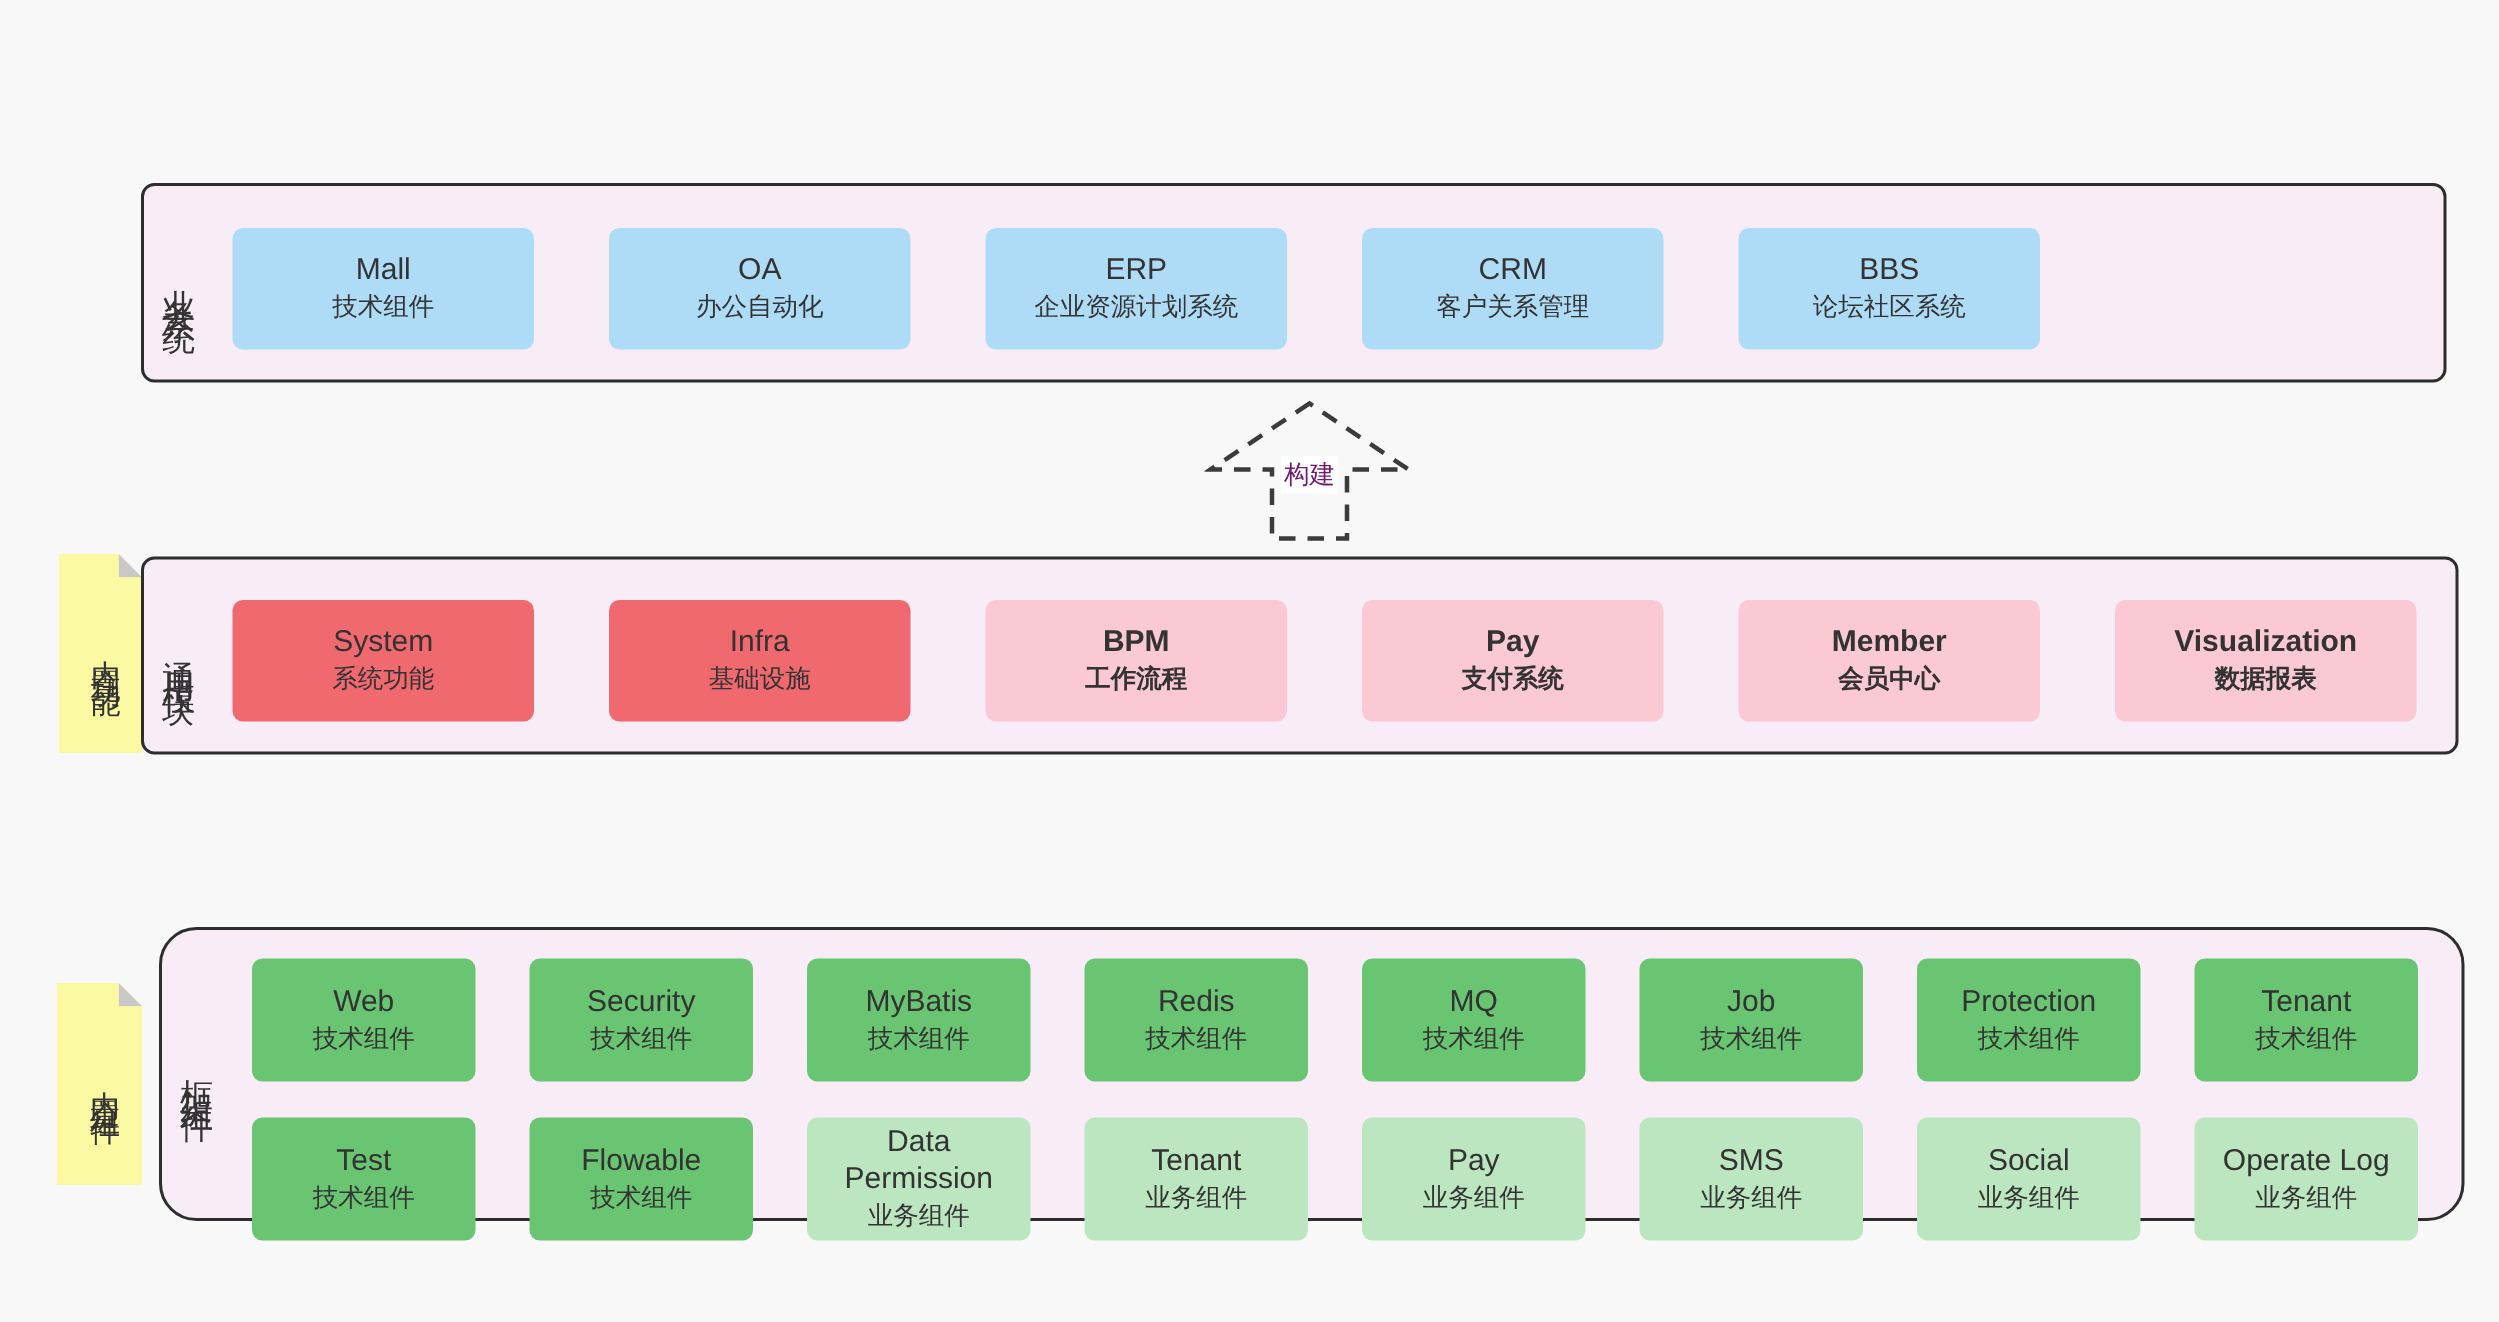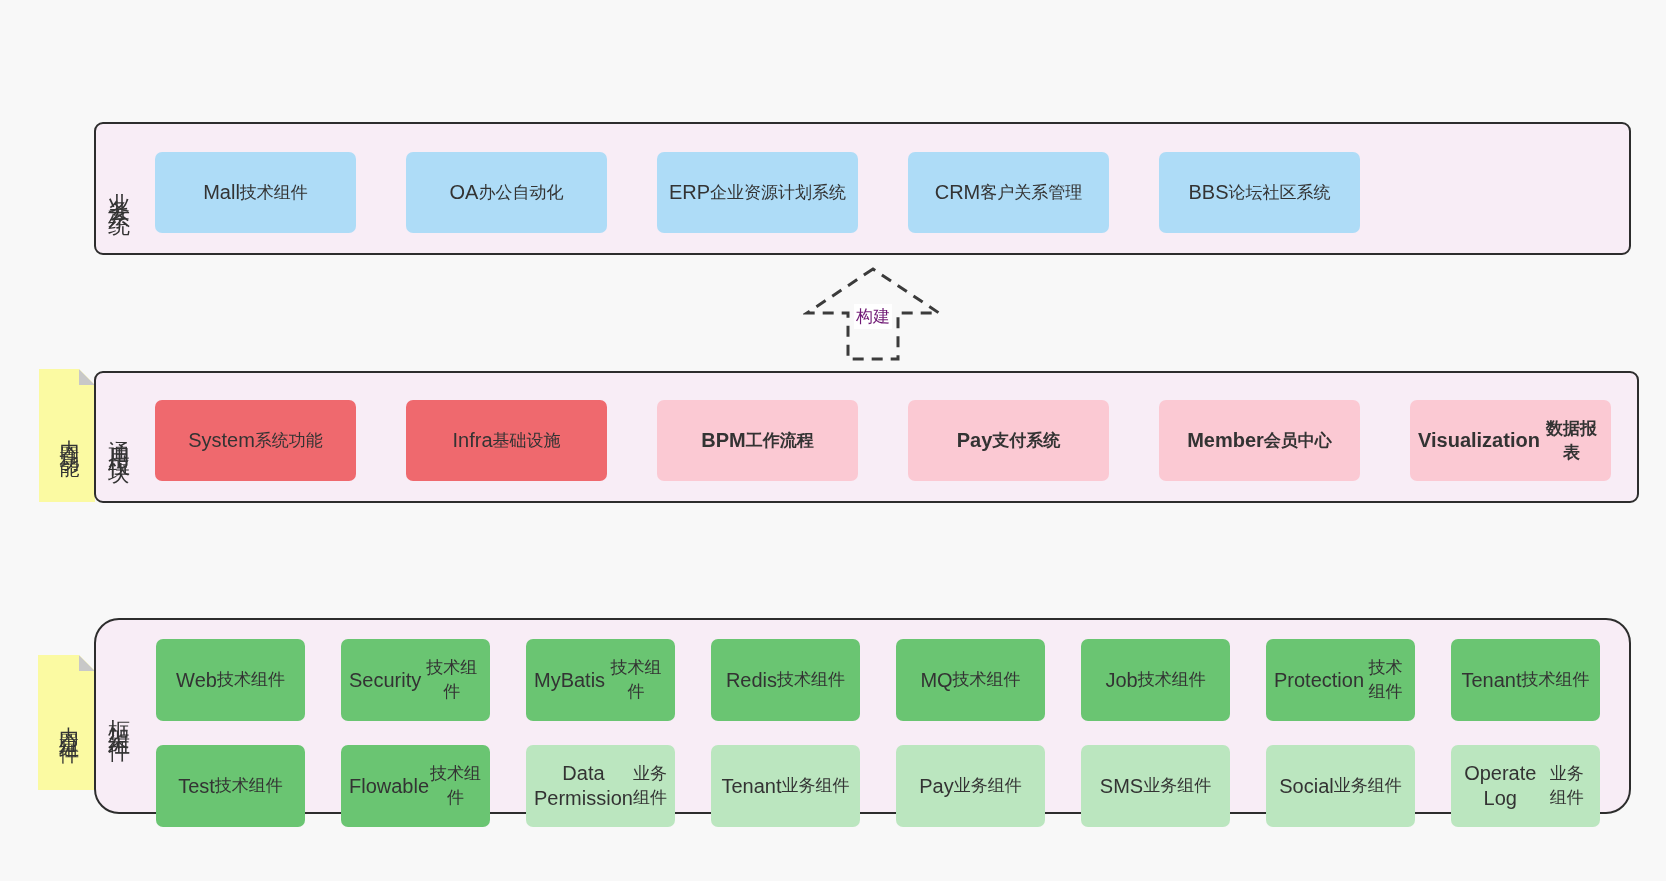--- a/index.html
+++ b/index.html
@@ -16,21 +16,21 @@
   
   .layer{
     position:absolute;
     background:#f8edf6;
     border:2px solid #2d2d2d;
     border-radius:9px;
     box-sizing:border-box;
   }
   .layer-1{left:94px;top:122px;width:1537px;height:133px;}
   .layer-2{left:94px;top:371px;width:1545px;height:132px;}
-  .layer-3{left:94px;top:618px;width:1537px;height:196px;border-radius:25px;}
+  .layer-3{left:106px;top:618px;width:1537px;height:196px;border-radius:25px;}
 
   
   .side-col{
     position:absolute;left:12px;top:0;height:100%;
     display:flex;align-items:center;
   }
   .side-label{
     writing-mode:vertical-rl;
     text-orientation:upright;
     font-size:22px;
@@ -43,21 +43,21 @@
   .row{position:absolute;display:flex;}
   .row-6{left:59px;gap:50px;}
   .row-8{left:60px;gap:36px;}
   .layer-1 .row{top:28px;}
   .layer-2 .row{top:27px;}
   .layer-3 .row.r1{top:19px;}
   .layer-3 .row.r2{top:125px;}
 
   .box{
     border-radius:7px;
-    display:flex;
+    display:flex;flex-direction:column;
     align-items:center;justify-content:center;
     text-align:center;
     box-sizing:border-box;
     padding:17px 8px;
   }
   .box-w6{width:201px;height:81px;}
   .box-w8{width:149px;height:82px;}
   .v-blue{background:#aedcf7;}
   .v-red{background:#ef696e;}
   .v-pink{background:#fbc9d3;font-weight:bold;}

